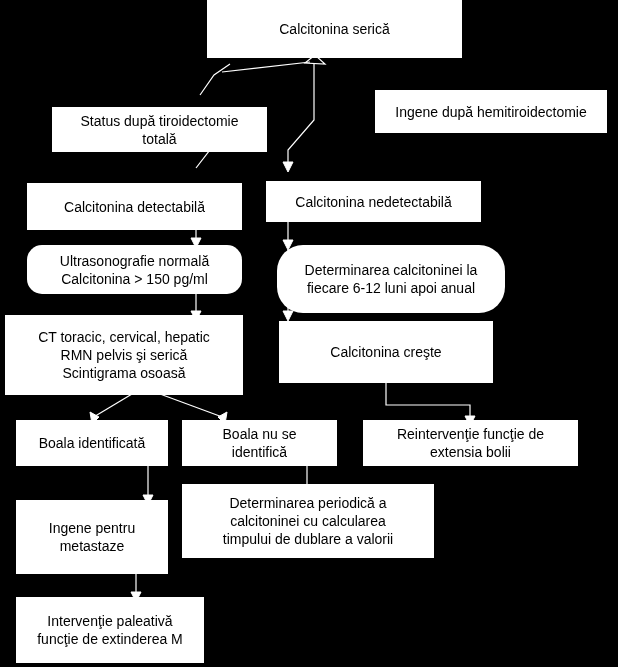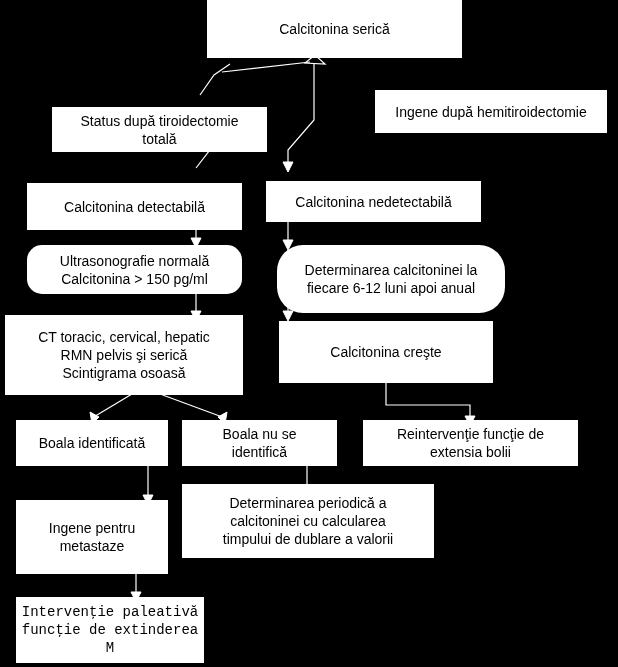--- a/index.html
+++ b/index.html
@@ -133,16 +133,16 @@
   <div class="node" style="left:363px; top:420px; width:215px; height:46px;">Reintervenţie funcţie de
 extensia bolii</div>
 
   <div class="node" style="left:16px; top:500px; width:152px; height:74px;">Ingene pentru
 metastaze</div>
 
   <div class="node" style="left:182px; top:484px; width:252px; height:74px;">Determinarea periodică a
 calcitoninei cu calcularea
 timpului de dublare a valorii</div>
 
-  <div class="node" style="left:16px; top:597px; width:188px; height:66px;font-family:Liberation Mono, monospace;">Intervenţie paleativă
+  <div class="node" style="left:16px; top:597px; width:188px; height:66px;">Intervenţie paleativă
 funcţie de extinderea M</div>
 
 </div>
 
 </body></html>

